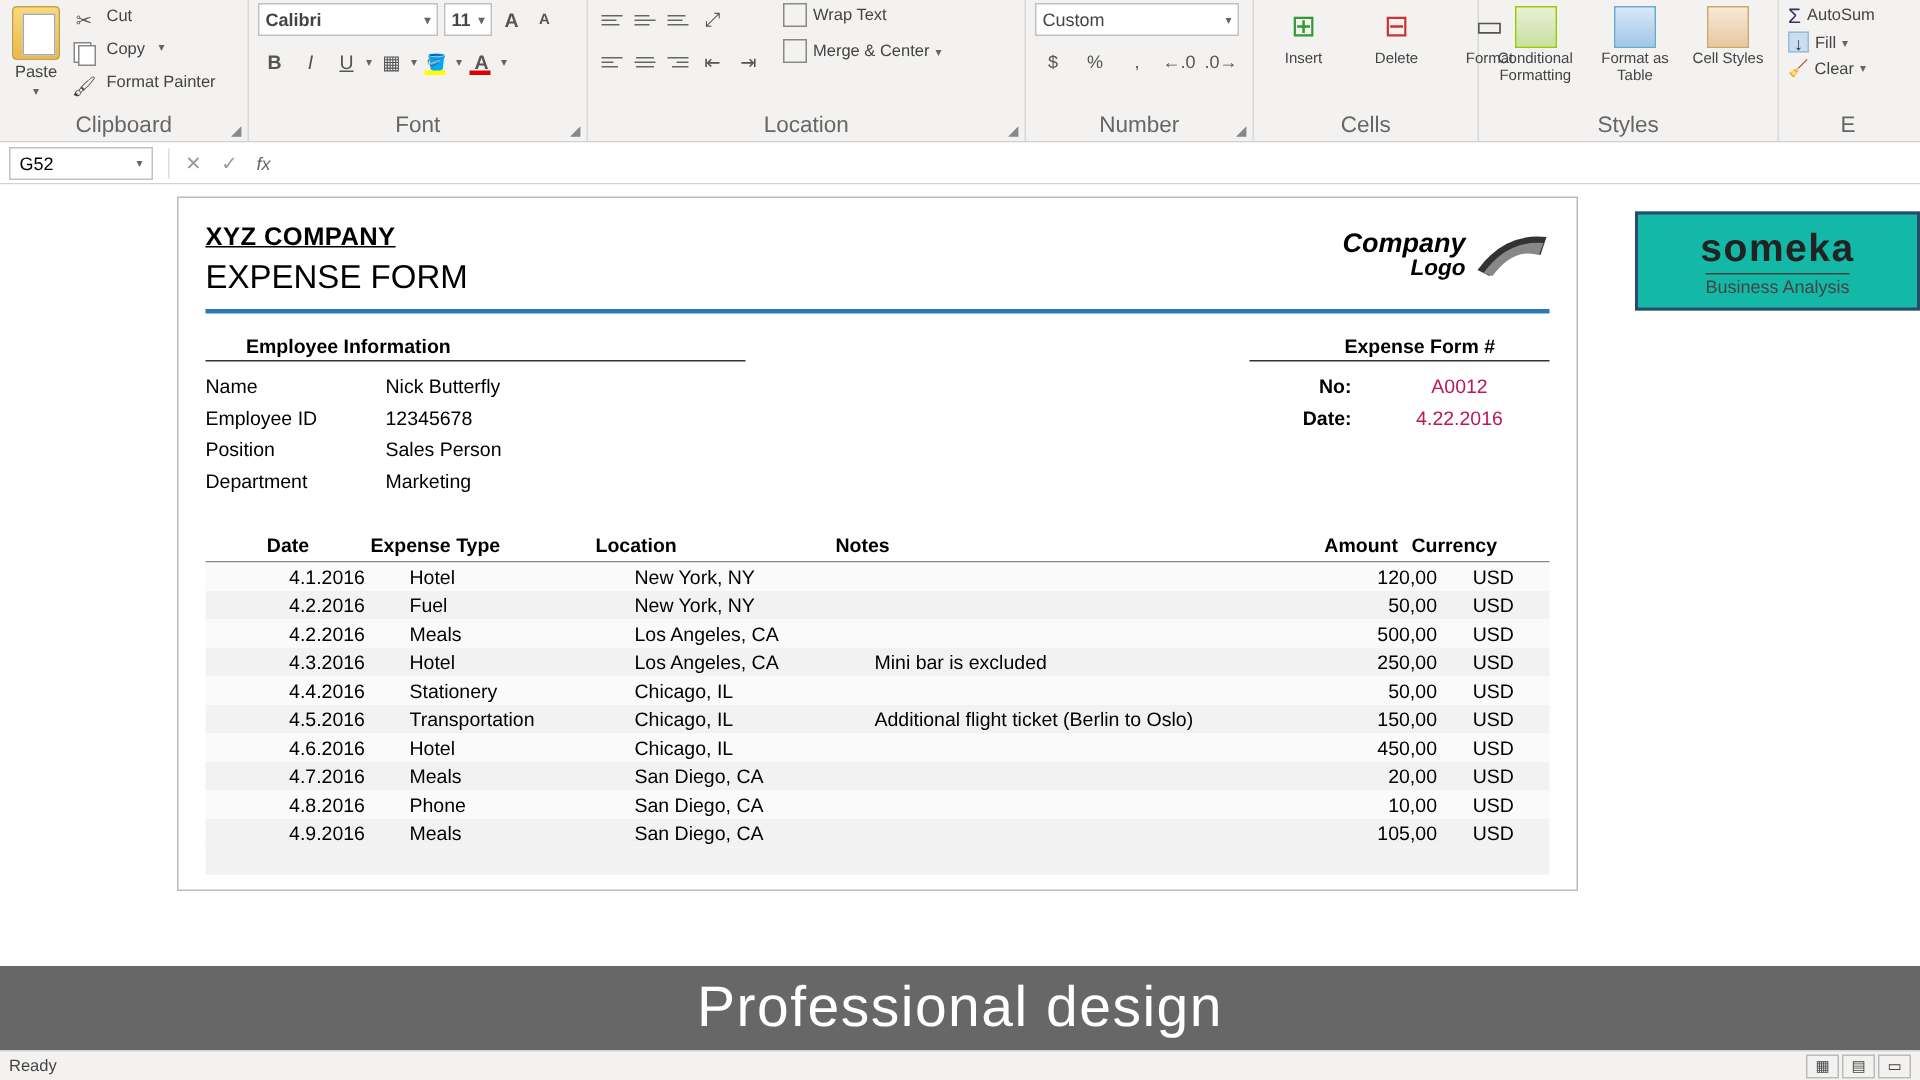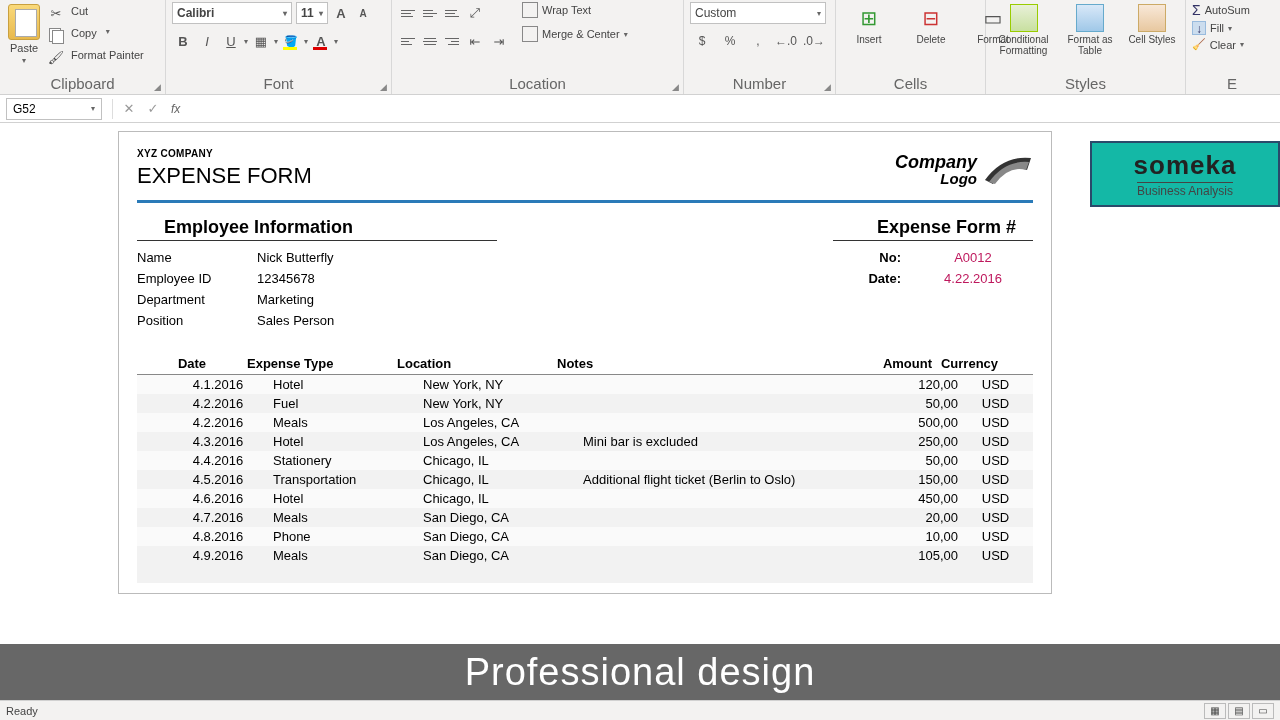--- a/index.html
+++ b/index.html
@@ -79,33 +79,33 @@
 .fb-sep { width:1px; height:20px; background:#ddd; margin:0 4px; }
 .fb-btn { width:24px; height:22px; display:flex; align-items:center; justify-content:center; color:#999; cursor:pointer; font-size:13px; }
 .fx-label { font-style:italic; color:#666; font-size:12px; margin:0 6px; }
 .fb-input { flex:1; height:22px; border:none; outline:none; font-size:12px; padding:0 4px; }
 
 
 .sheet-area { position:relative; height:530px; background:#fff; overflow:hidden; }
 .doc { position:absolute; left:118px; top:8px; width:934px; background:#fff; border:1px solid #bbb; padding:16px 0 10px; }
 .doc-inner { padding: 0 18px; }
 .doc-head { display:flex; justify-content:space-between; align-items:flex-start; }
-.company { font-size:10px; font-weight:600; letter-spacing:0.3px; }
+.company { font-size:17px; font-weight:600; letter-spacing:0.3px;text-decoration:underline; }
 .formtitle { font-size:22px; font-weight:400; margin-top:4px; }
 .logo { width:200px; height:44px; display:flex; align-items:center; justify-content:flex-end; gap:6px; }
 .logo-text { text-align:right; line-height:1; }
 .logo-text b { font-size:18px; font-style:italic; display:block; }
 .logo-text span { font-size:15px; font-style:italic; font-weight:bold; }
 .swoosh { width:50px; height:40px; }
 .blue-rule { height:3px; background:#2a7ab8; margin:8px 0 14px; }
 
 .empinfo { display:flex; justify-content:space-between; }
 .empleft { width:360px; }
 .empright { width:200px; }
-.section-title { font-weight:600; font-size:18px; border-bottom:1px solid #333; padding-bottom:2px; margin-bottom:6px;padding-left:27px; }
+.section-title { font-weight:600; font-size:13px; border-bottom:1px solid #333; padding-bottom:2px; margin-bottom:6px;padding-left:27px; }
 .section-title.right { text-align:center; }
 .kv { display:flex; font-size:13px; padding:3px 0; }
 .kv .k { width:120px; }
 .kv2 { display:flex; font-size:13px; padding:3px 0; }
 .kv2 .k2 { width:80px; text-align:right; font-weight:600; padding-right:12px; }
 .kv2 .v2 { flex:1; text-align:center; color:#be185d; }
 
 .expense-table { margin-top:22px; font-size:13px; }
 .et-head { display:flex; font-weight:600; border-bottom:1px solid #888; padding:3px 0; }
 .et-row { display:flex; padding:2px 0;justify-content:flex-end; }
@@ -373,26 +373,26 @@
           <div class="section-title">Employee Information</div>
           <div class="kv">
               <div class="k">Name</div>
               <div>Nick Butterfly</div>
             </div>
           <div class="kv">
               <div class="k">Employee ID</div>
               <div>12345678</div>
             </div>
           <div class="kv">
+              <div class="k">Position</div>
+              <div>Sales Person</div>
+            </div>
+          <div class="kv">
               <div class="k">Department</div>
               <div>Marketing</div>
-            </div>
-          <div class="kv">
-              <div class="k">Position</div>
-              <div>Sales Person</div>
             </div>
         </div>
         <div class="empright">
           <div class="section-title right">Expense Form #</div>
           <div class="kv2">
               <div class="k2">No:</div>
               <div class="v2">A0012</div>
             </div>
           <div class="kv2">
               <div class="k2">Date:</div>

